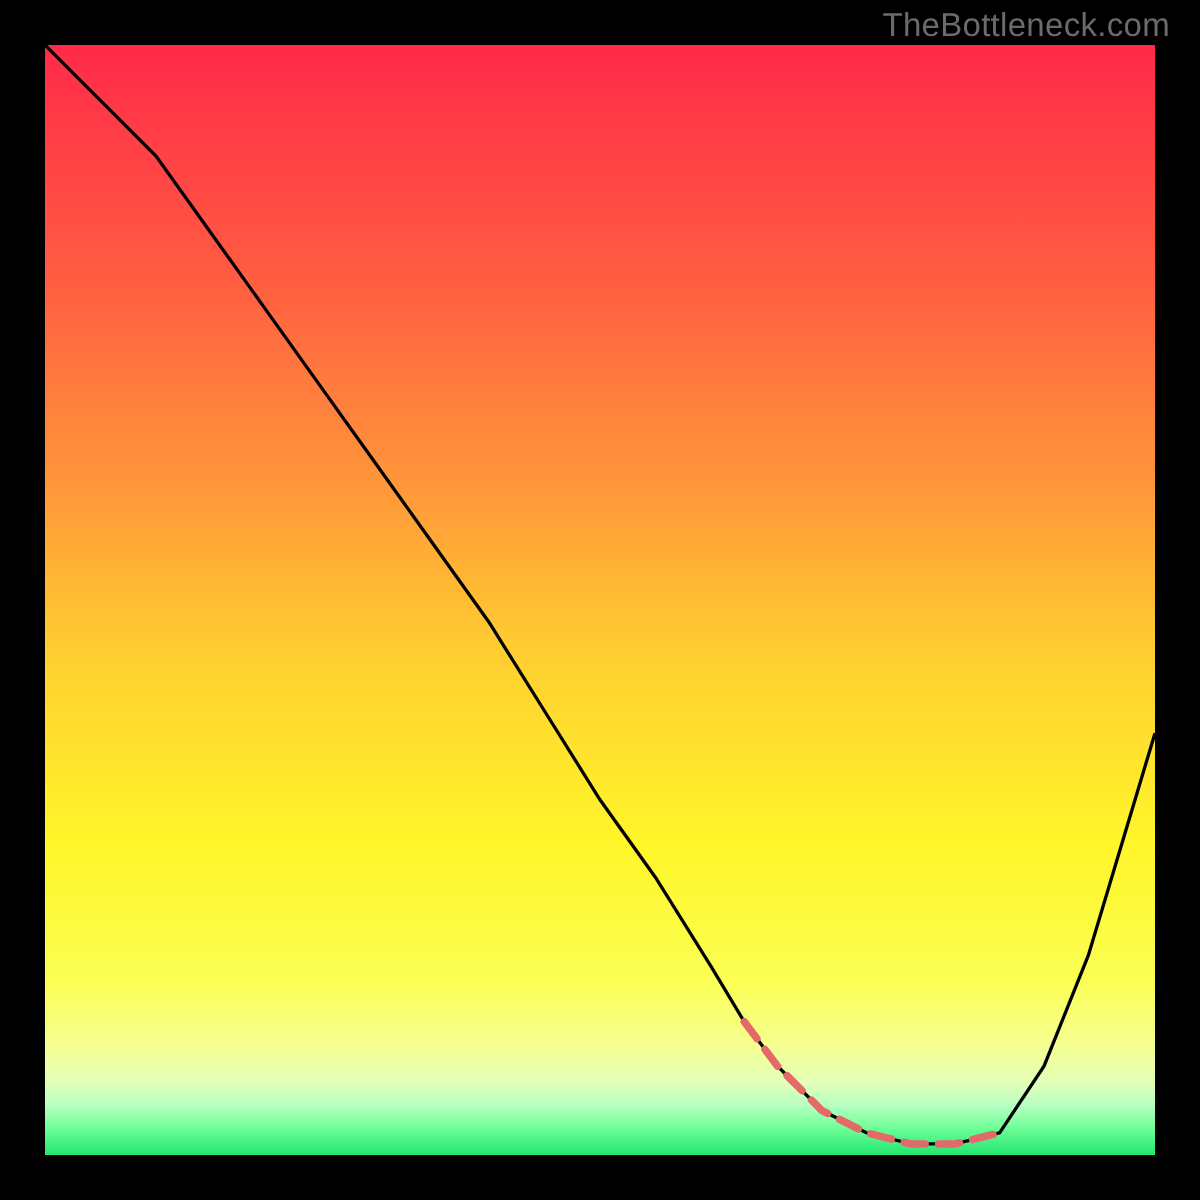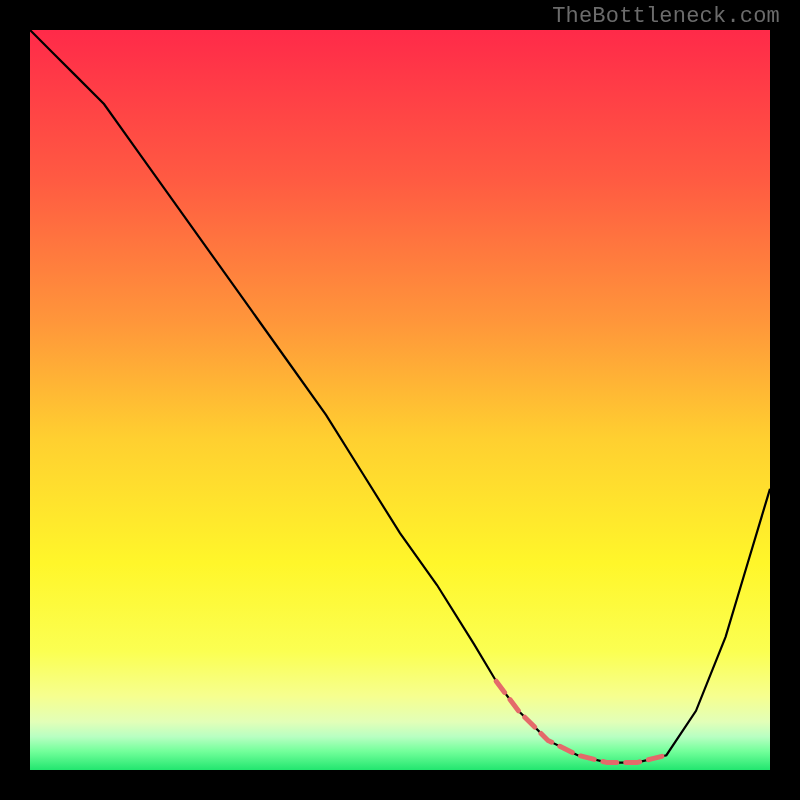--- a/index.html
+++ b/index.html
@@ -27,21 +27,21 @@
     overflow: hidden;
   }
   .gradient {
     position: absolute;
     inset: 0;
   }
   .watermark {
     position: absolute;
     top: 4px;
     right: 20px;
-    font-family: Liberation Mono, monospace;
+    font-family: Liberation Sans, sans-serif;
     font-size: 22px;
     color: #6b6b6b;
     letter-spacing: 0.2px;
     font-weight: 500;
   }
 </style>
 </head>
 <body>
 
 <div class="frame">

